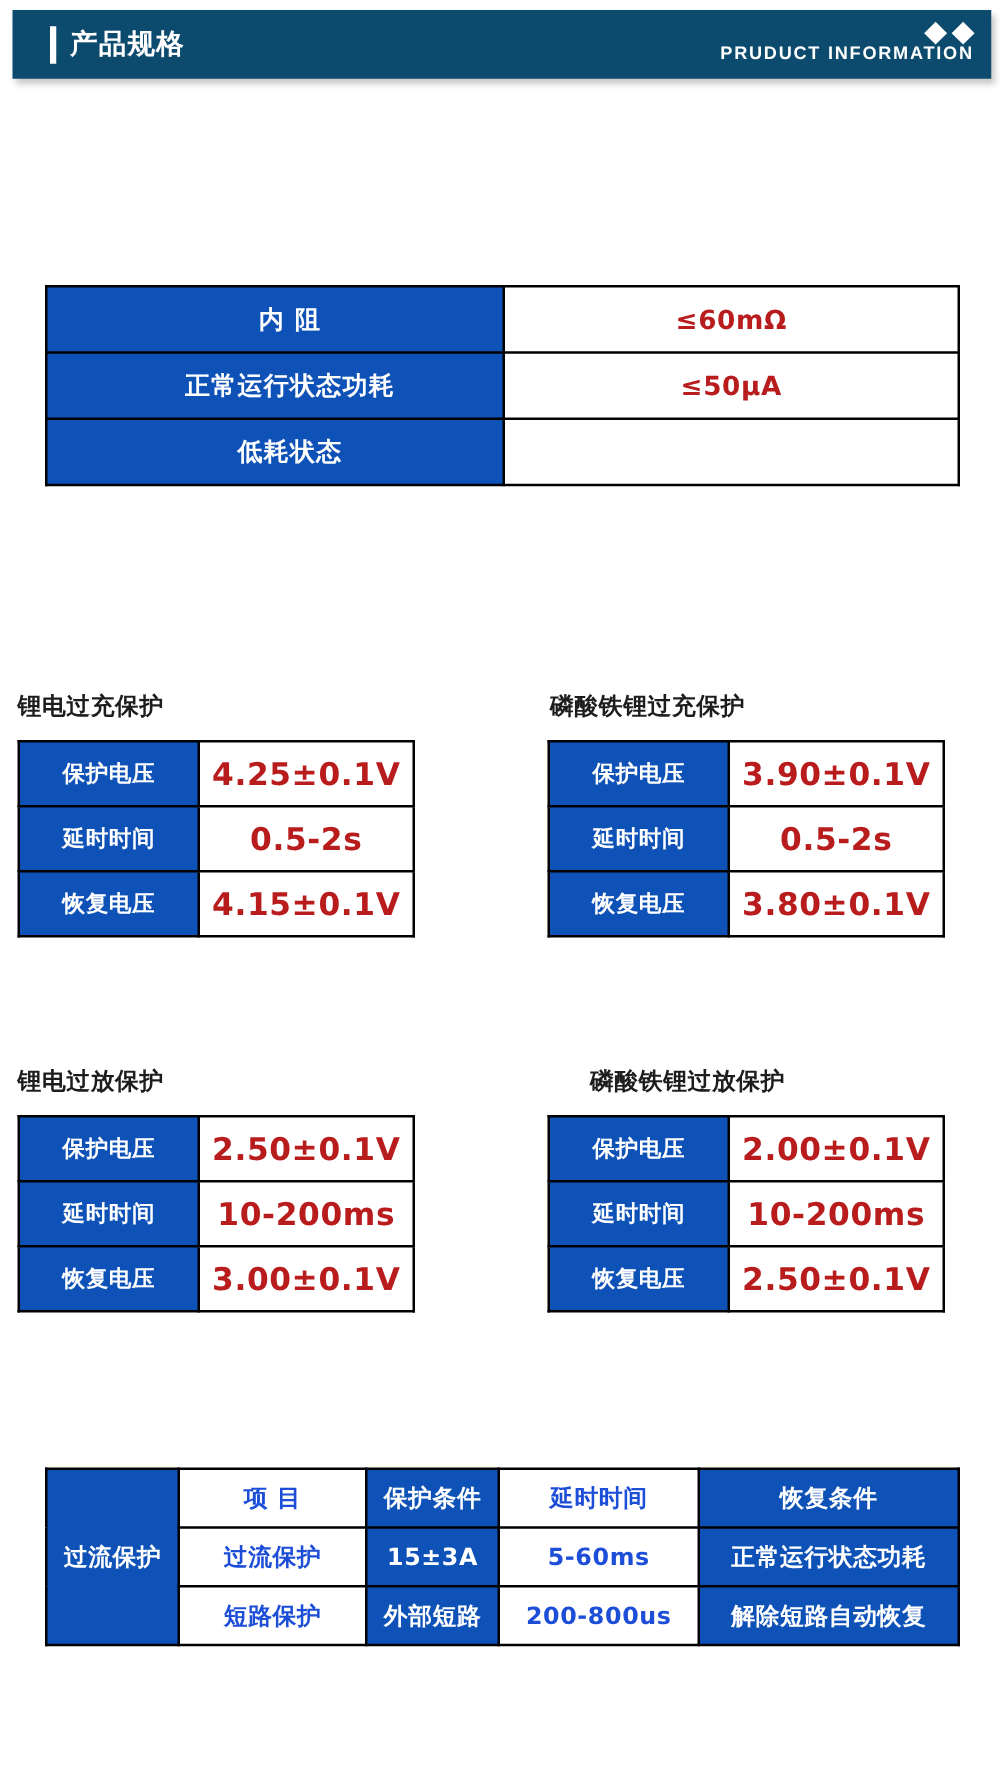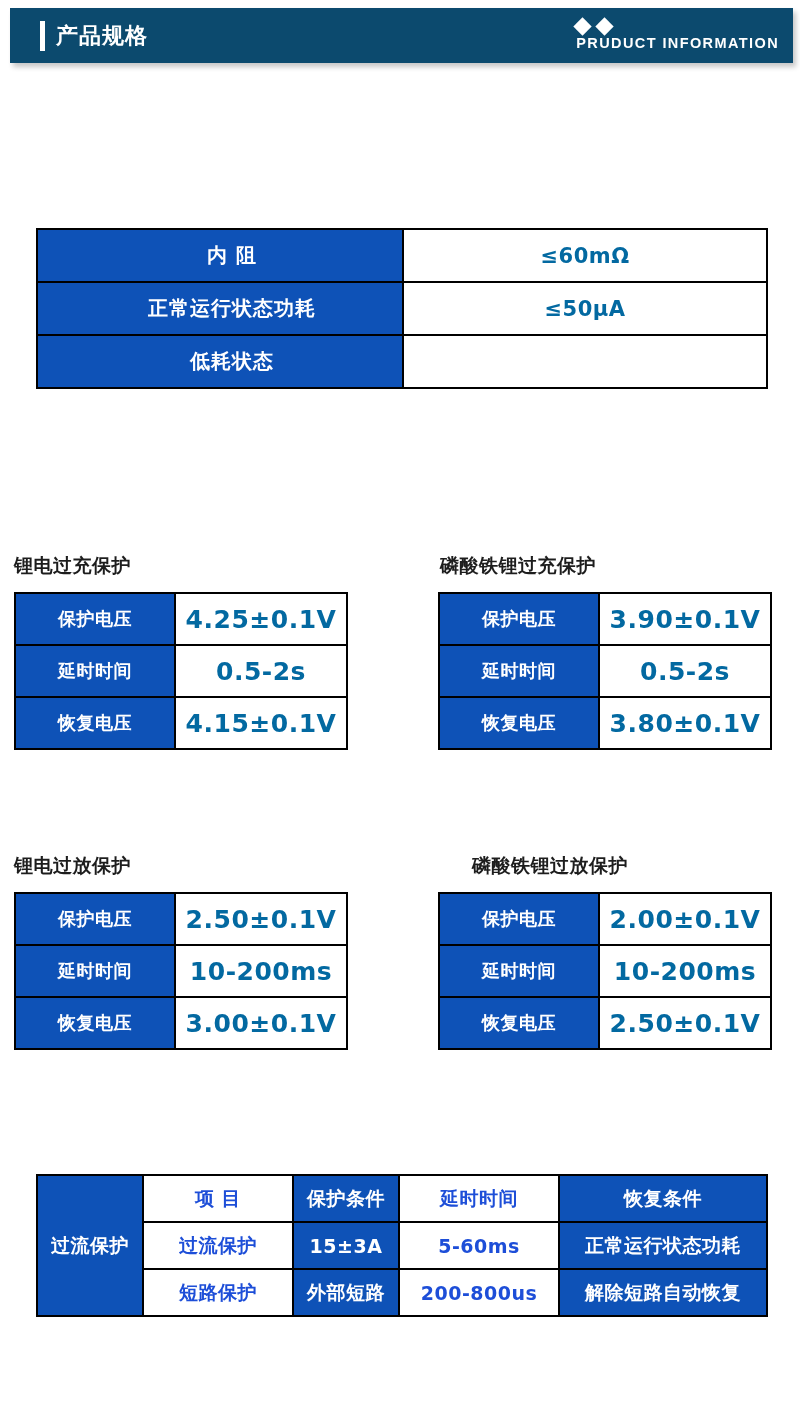--- a/index.html
+++ b/index.html
@@ -43,20 +43,21 @@
     font-weight: bold;
     letter-spacing: 1px;
     line-height: 1;
     font-family: "DejaVu Sans", "Liberation Sans", sans-serif;
   }
   .header-right {
     margin-left: auto;
     margin-right: 14px;
     display: flex;
     flex-direction: column;
+    align-items: flex-end;
     justify-content: center;
   }
   .diamonds {
     display: flex;
     gap: 9px;
     margin-bottom: 3px;
     margin-right: 2px;
   }
   .diamond {
     width: 13px;
@@ -84,21 +85,21 @@
     vertical-align: middle;
     font-family: "DejaVu Sans", "Liberation Sans", sans-serif;
   }
   td.blue {
     background: #0e52b7;
     color: #ffffff;
     font-weight: bold;
   }
   td.white {
     background: #ffffff;
-    color: #0369a1;
+    color: #b91c1c;
     font-weight: bold;
   }
 
   
   .spec-table {
     position: absolute;
     left: 36px;
     top: 228px;
     width: 730px;
   }
@@ -110,21 +111,21 @@
   .group-title {
     position: absolute;
     font-size: 19px;
     font-weight: bold;
     color: #1d1d1d;
     letter-spacing: 0.5px;
     line-height: 1;
     font-family: "DejaVu Sans", "Liberation Sans", sans-serif;
   }
   .mini-table td { height: 52px; font-size: 18px; letter-spacing: 0.5px; }
-  .mini-table td.blue { width: 160px; }
+  .mini-table td.blue { width: 144px; }
   .mini-table td.white { width: 172px; font-size: 25px; }
 
   .t-oc-li      { position: absolute; left: 14px;  top: 592px;  }
   .h-oc-li      { left: 14px;  top: 556px; }
   .t-oc-lfp     { position: absolute; left: 438px; top: 592px;  }
   .h-oc-lfp     { left: 440px; top: 556px; }
   .t-od-li      { position: absolute; left: 14px;  top: 892px;  }
   .h-od-li      { left: 14px;  top: 856px; }
   .t-od-lfp     { position: absolute; left: 438px; top: 892px;  }
   .h-od-lfp     { left: 440px; top: 856px; margin-left: 32px; }

